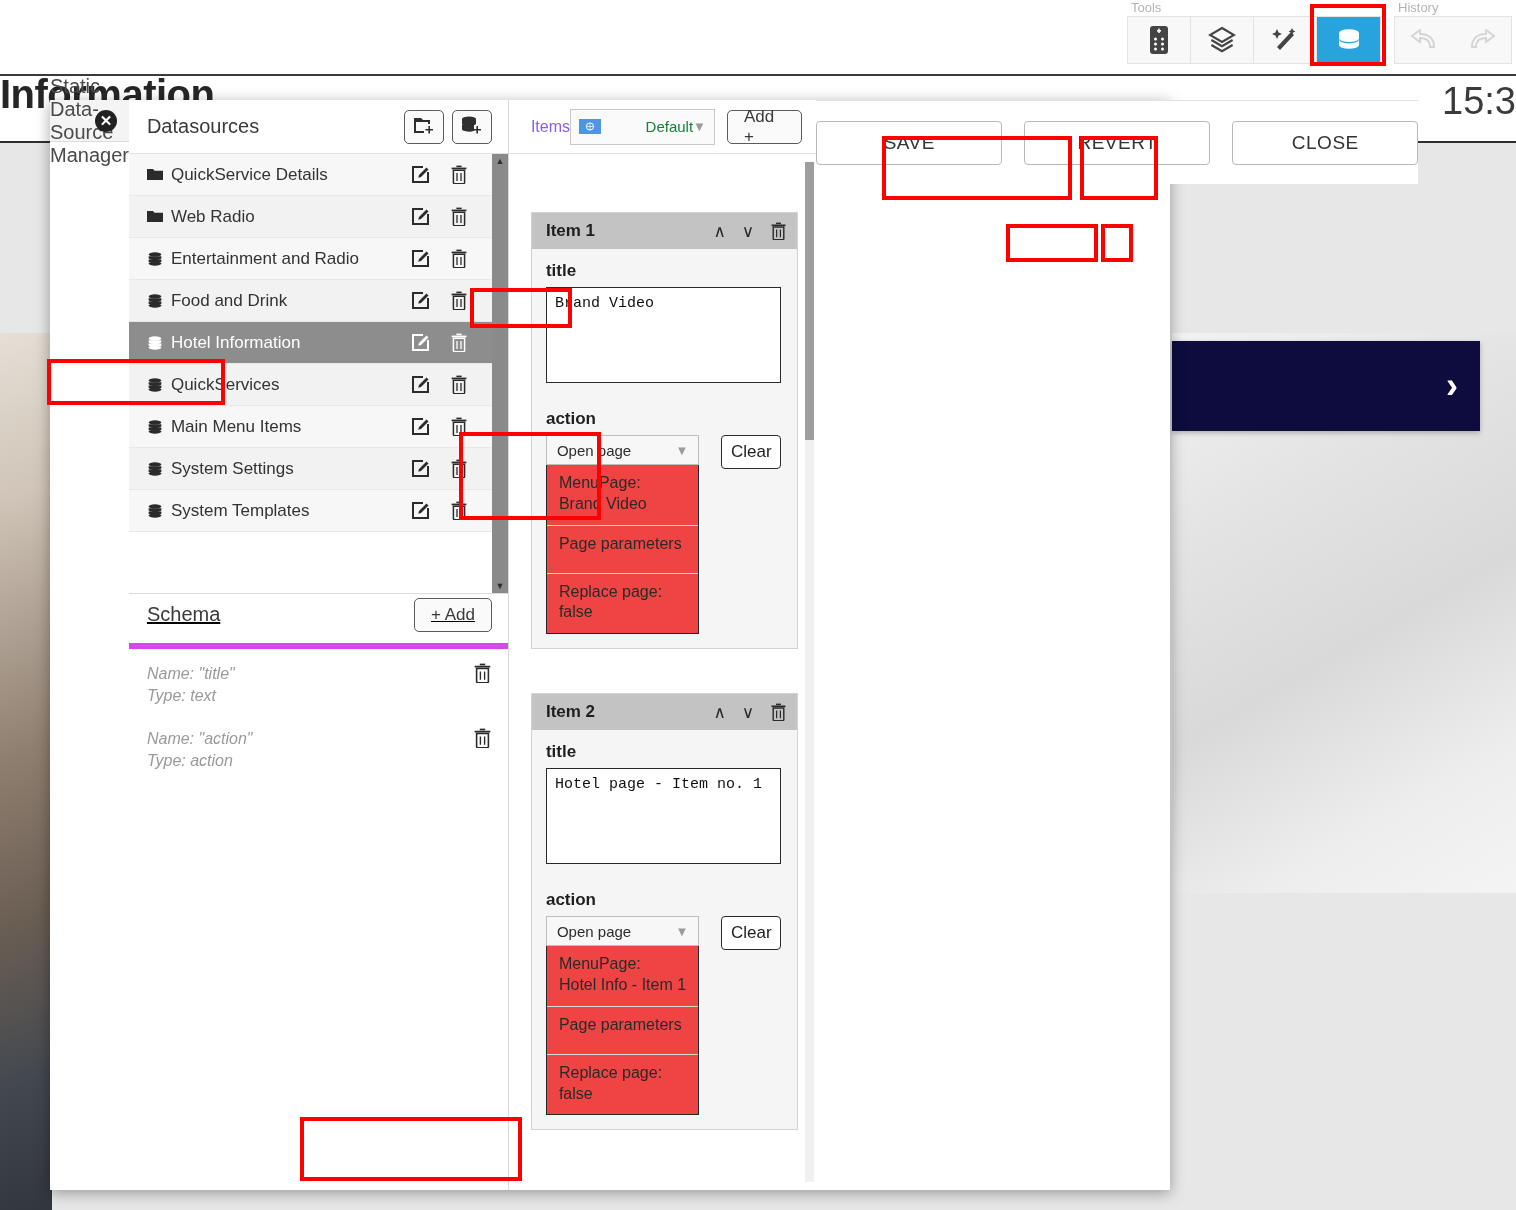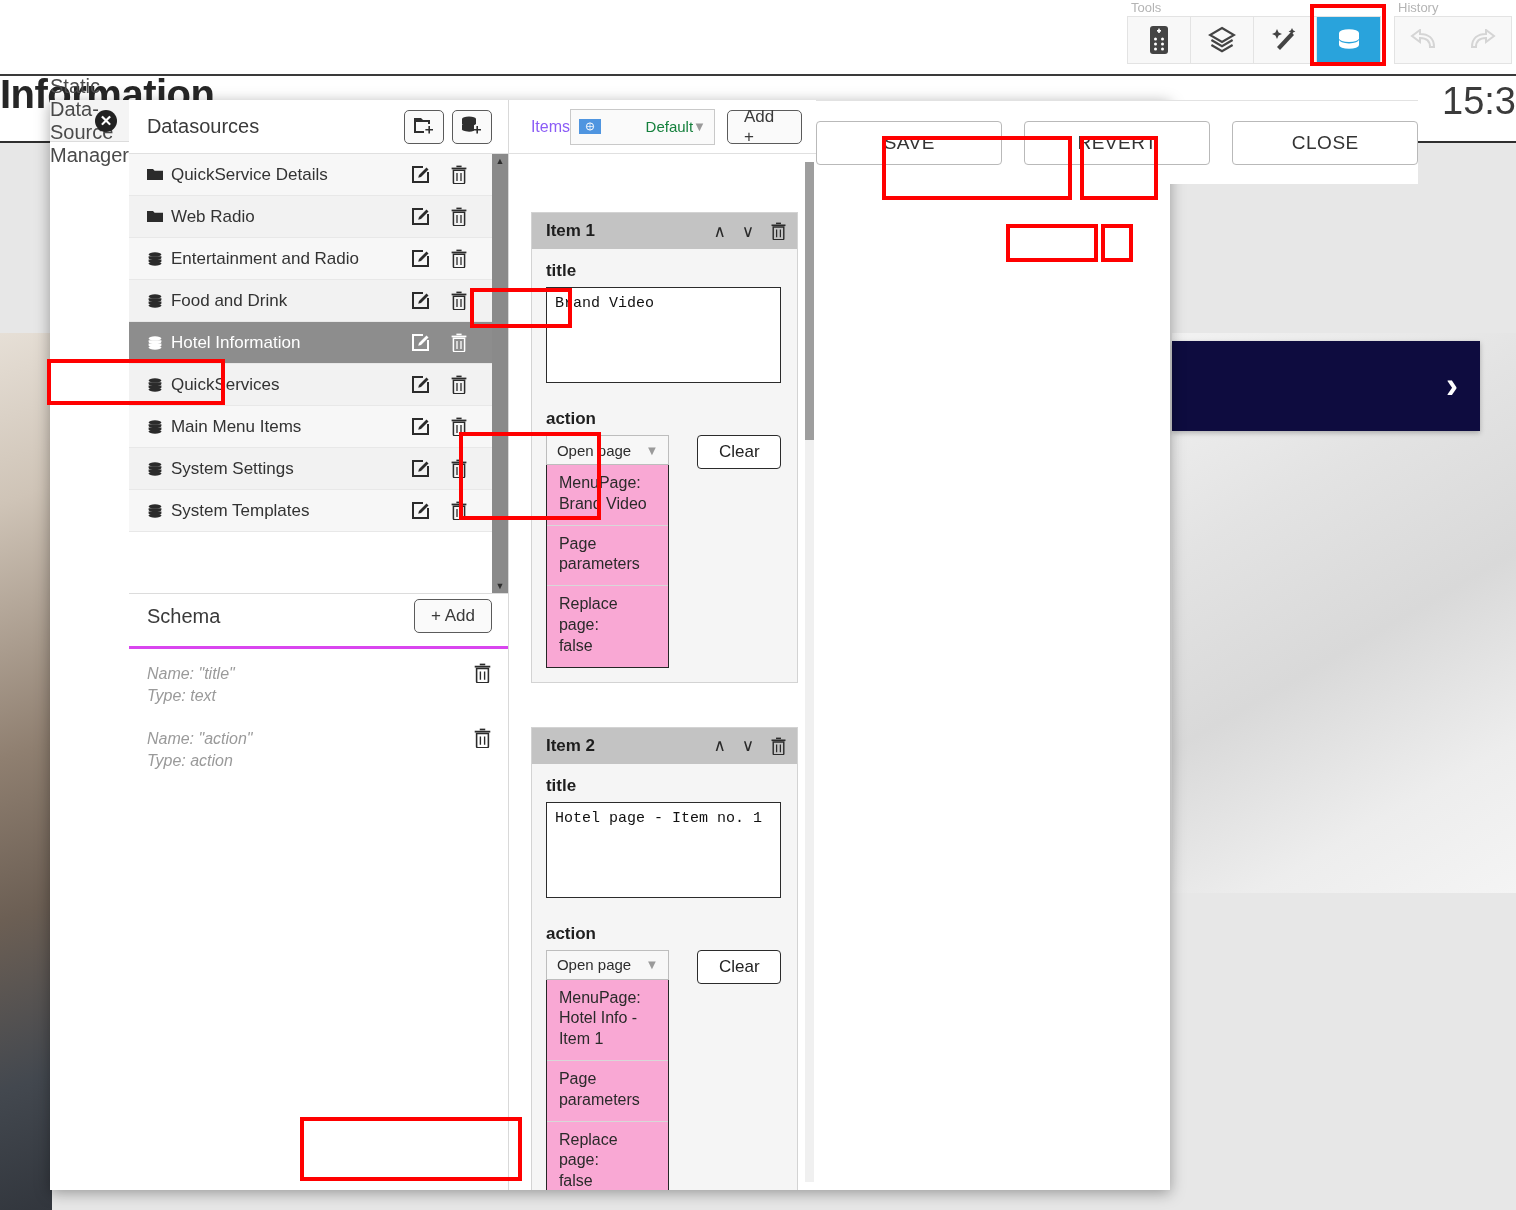--- a/index.html
+++ b/index.html
@@ -159,21 +159,21 @@
   .vscroll {
     position: absolute; right: 0; top: 0; width: 16px; height: 100%;
     background: #8a8a8a;
     display: flex; flex-direction: column; justify-content: space-between;
     align-items: center;
   }
   .vscroll .arr { font-size: 9px; color: #2e2e2e; line-height: 10px; padding: 2px 0; }
 
   .schema-head {
     height: 55px; display: flex; align-items: center;
-    padding: 0 16px 8px 18px; border-bottom: 3px solid #d946ef;
+    padding: 0 16px 8px 18px; border-bottom: 6px solid #d946ef; text-decoration: underline;
   }
   .schema-body { flex: 1; padding: 14px 16px 0 18px; }
   .schema-item {
     display: flex; align-items: flex-start; margin-bottom: 22px;
   }
   .schema-text {
     flex: 1; font-style: italic; color: #9a9a9a; font-size: 16px; line-height: 1.35;
   }
 
   
@@ -215,35 +215,35 @@
     padding: 12px 0 6px 14px;
   }
   .ta-wrap { padding: 0 16px 10px 14px; }
   textarea.title-ta {
     width: 100%; height: 96px; resize: none;
     border: 1px solid #2b2b2b; background: #fff;
     font-family: "Liberation Mono", monospace; font-size: 15px; color: #111;
     padding: 6px 8px; line-height: 1.3; outline: none;
   }
 
-  .action-row { display: flex; padding: 0 16px 14px 14px; gap: 28px; }
+  .action-row { display: flex; padding: 0 16px 14px 14px; gap: 22px; }
   .action-box { flex: 1; max-width: 500px; }
   .action-select {
     height: 30px; border: 1px solid #bdbdbd; background: #f7f7f7;
     display: flex; align-items: center; padding: 0 10px; cursor: pointer;
   }
   .action-select .sel-text { flex: 1; font-size: 15px; color: #2d2d2d; }
-  .action-props { border: 1px solid #262626; border-top: none; background: #f9a8d4; }
+  .action-props { border: 1px solid #262626; border-top: none; background: #ef4444; }
   .prop-cell {
     padding: 8px 12px 10px 12px; border-bottom: 1px solid #d8d8d8;
     font-size: 16px; color: #2a2a2a; line-height: 1.3; min-height: 48px;
   }
   .prop-cell:last-child { border-bottom: none; min-height: 52px; }
   .clear-btn {
-    width: 84px; height: 34px; border: 1px solid #2b2b2b; border-radius: 4px;
+    width: 60px; height: 34px; border: 1px solid #2b2b2b; border-radius: 4px;
     background: #fff; font-size: 17px; color: #222;
     display: flex; align-items: center; justify-content: center;
     cursor: pointer; flex: 0 0 auto; align-self: flex-start;
   }
 
   .items-vscroll {
     position: absolute; right: 2px; top: 8px; width: 9px; bottom: 8px;
     background: #f0f0f0;
   }
   .items-vthumb {

